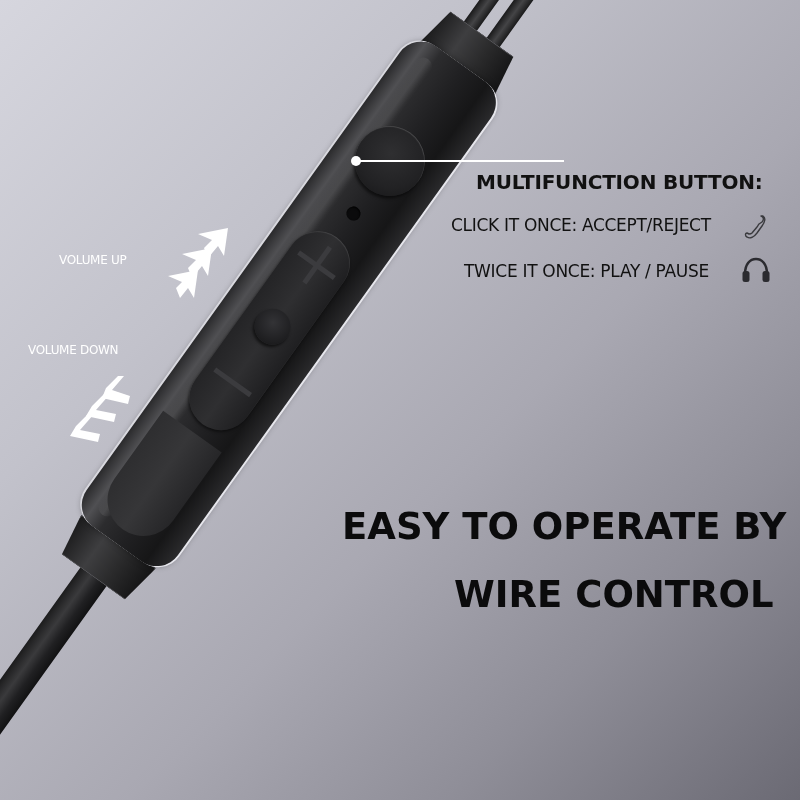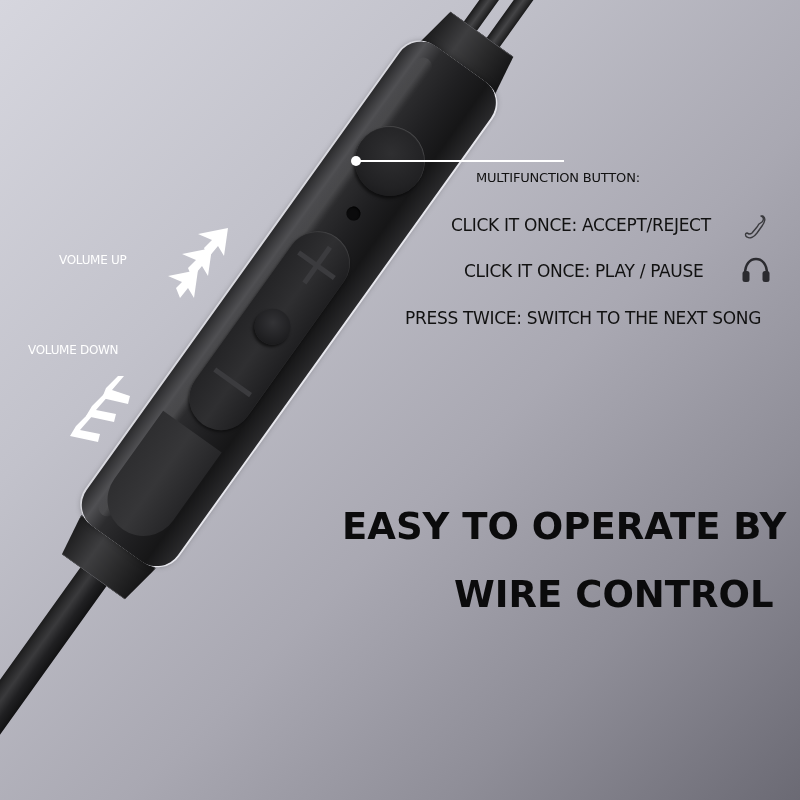--- a/index.html
+++ b/index.html
@@ -73,21 +73,21 @@
     .callout-dot {
       position: absolute; left: 351px; top: 156px; width: 10px; height: 10px;
       border-radius: 50%; background: #ffffff;
     }
     .callout-line {
       position: absolute; left: 356px; top: 160px; width: 208px; height: 2px; background: #ffffff;
     }
 
     
     .t { position: absolute; white-space: nowrap; color: #111; }
-    .mf-title { left: 476px; top: 170px; font-size: 13px; font-weight: normal; letter-spacing: -0.2px; }
+    .mf-title { left: 476px; top: 170px; font-size: 20px; font-weight: bold; letter-spacing: -0.2px; }
     .fn-line { font-size: 17px; letter-spacing: -0.3px; }
     .fn-1 { left: 451px; top: 215px; }
     .fn-2 { left: 464px; top: 261px; }
     .fn-3 { left: 405px; top: 308px; }
     .fn-4 { left: 347px; top: 349px; }
     .icon { position: absolute; }
     .icon-phone { left: 744px; top: 214px; width: 22px; height: 26px; }
     .icon-headphones { left: 741px; top: 256px; width: 30px; height: 28px; }
 
     .vol-label { color: #ffffff; font-size: 12px; letter-spacing: -0.3px; }
@@ -122,22 +122,21 @@
     <div class="plus-v"></div>
     <div class="rocker-nub"></div>
     <div class="minus-h"></div>
   </div>
 
   <div class="callout-dot"></div>
   <div class="callout-line"></div>
 
   <div class="t mf-title">MULTIFUNCTION BUTTON:</div>
   <div class="t fn-line fn-1">CLICK IT ONCE: ACCEPT/REJECT</div>
-  <div class="t fn-line fn-2">CLICK IT ONCE: PLAY / PAUSE</div>
-  <div class="t fn-line fn-3">PRESS TWICE: SWITCH TO THE NEXT SONG</div>
+  <div class="t fn-line fn-2">TWICE IT ONCE: PLAY / PAUSE</div>
 
   <svg class="icon icon-phone" viewBox="0 0 22 26">
     <path d="M17 2 C20 3 20 6 18 8 L15 10 C14 11 14 12 13 13 L8 19 C7 20 6 20 5 20 L3 19 C1 19 1 22 3 23 C6 25 10 23 13 19 L18 12 C21 8 22 4 19 2 Z" fill="none" stroke="#3a3a3e" stroke-width="1.4" stroke-linejoin="round"></path>
   </svg>
   <svg class="icon icon-headphones" viewBox="0 0 30 28">
     <path d="M4 18 C4 8 9 3 15 3 C21 3 26 8 26 18" fill="none" stroke="#2b2b30" stroke-width="2.6"></path>
     <rect x="1.5" y="15" width="7" height="11" rx="2.5" fill="#2b2b30"></rect>
     <rect x="21.5" y="15" width="7" height="11" rx="2.5" fill="#2b2b30"></rect>
   </svg>
 

